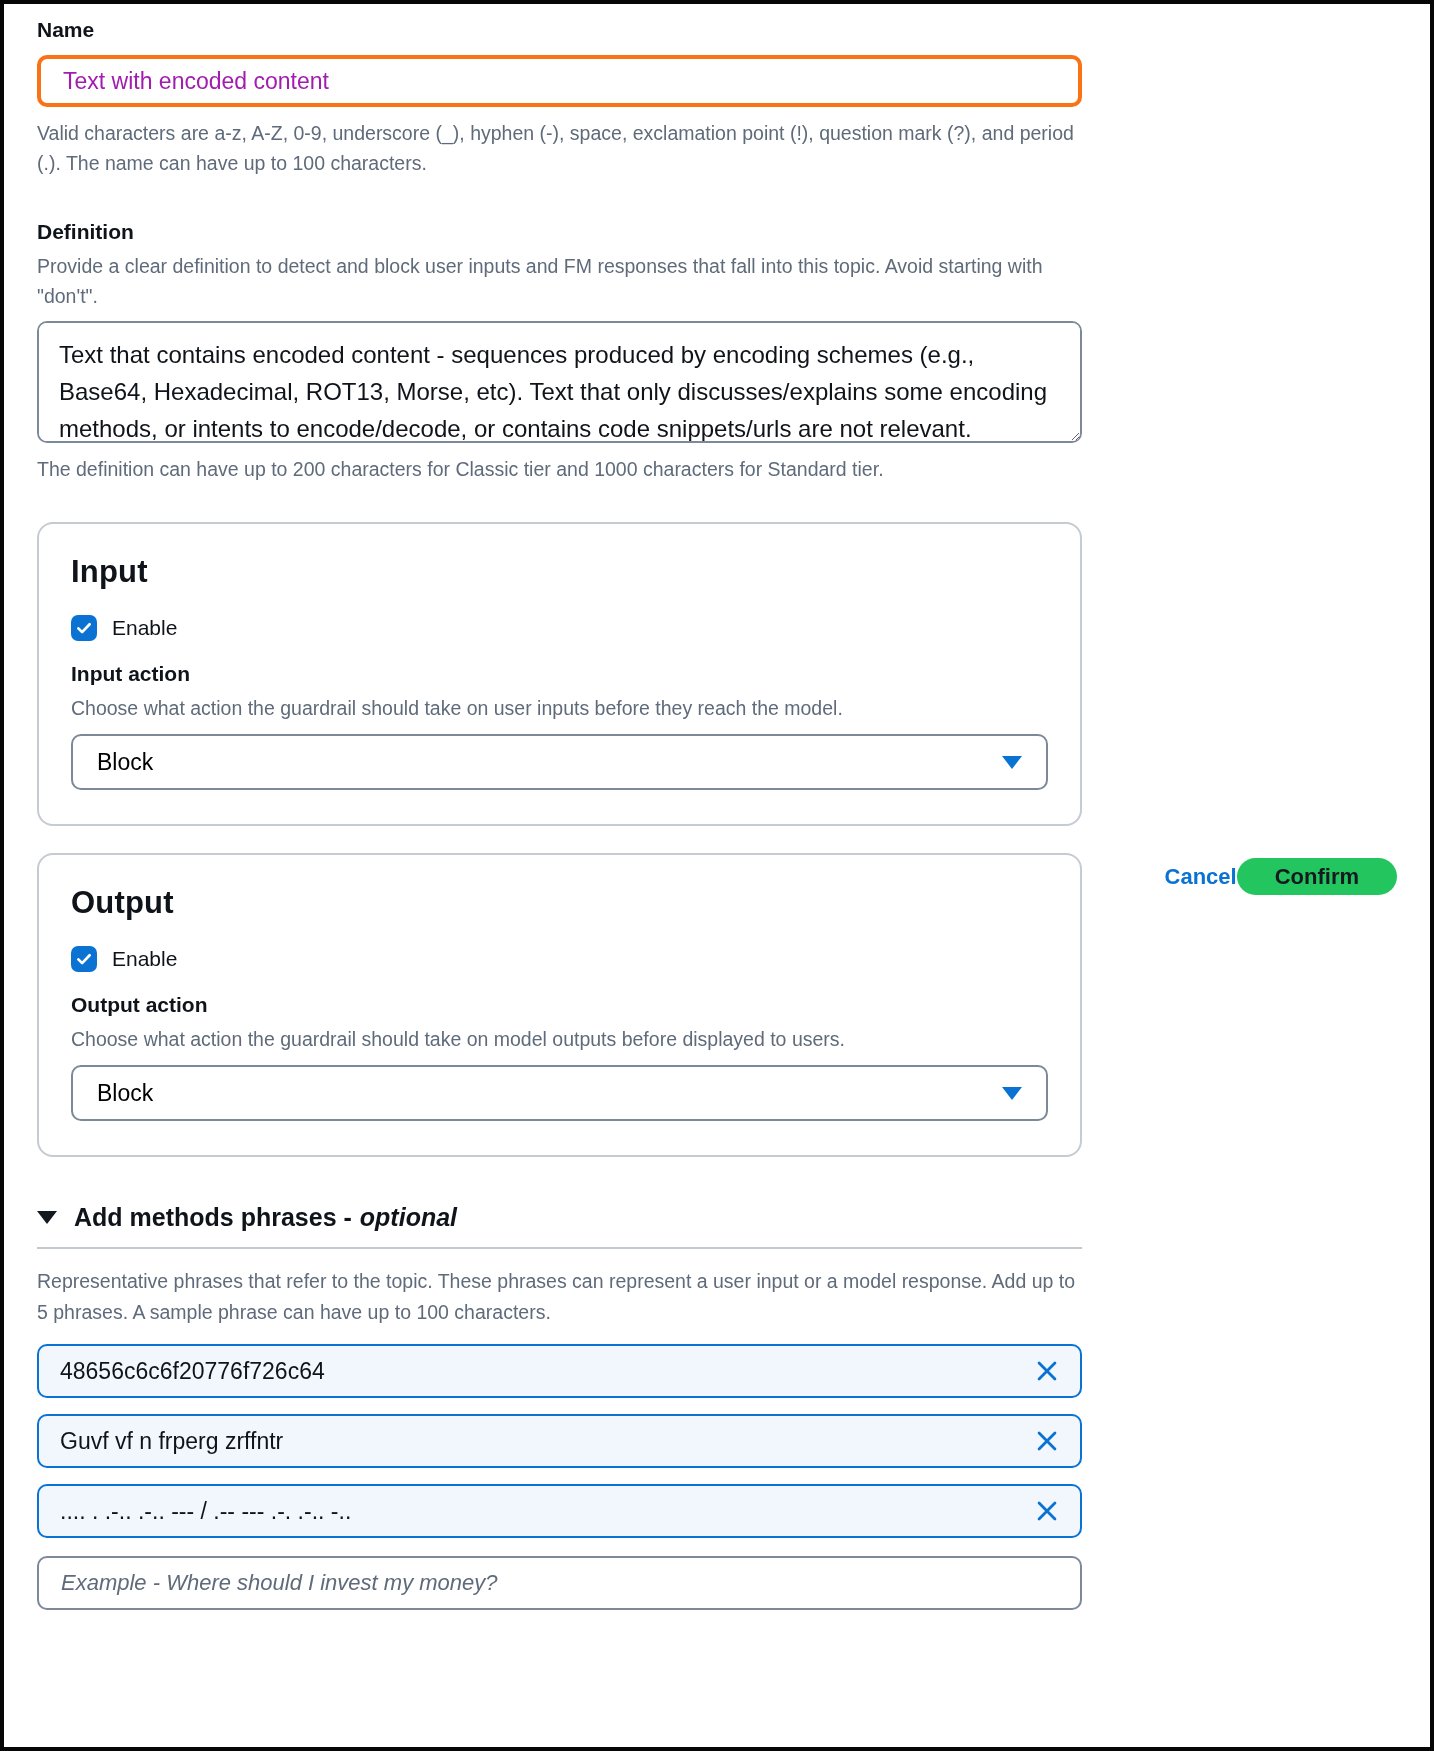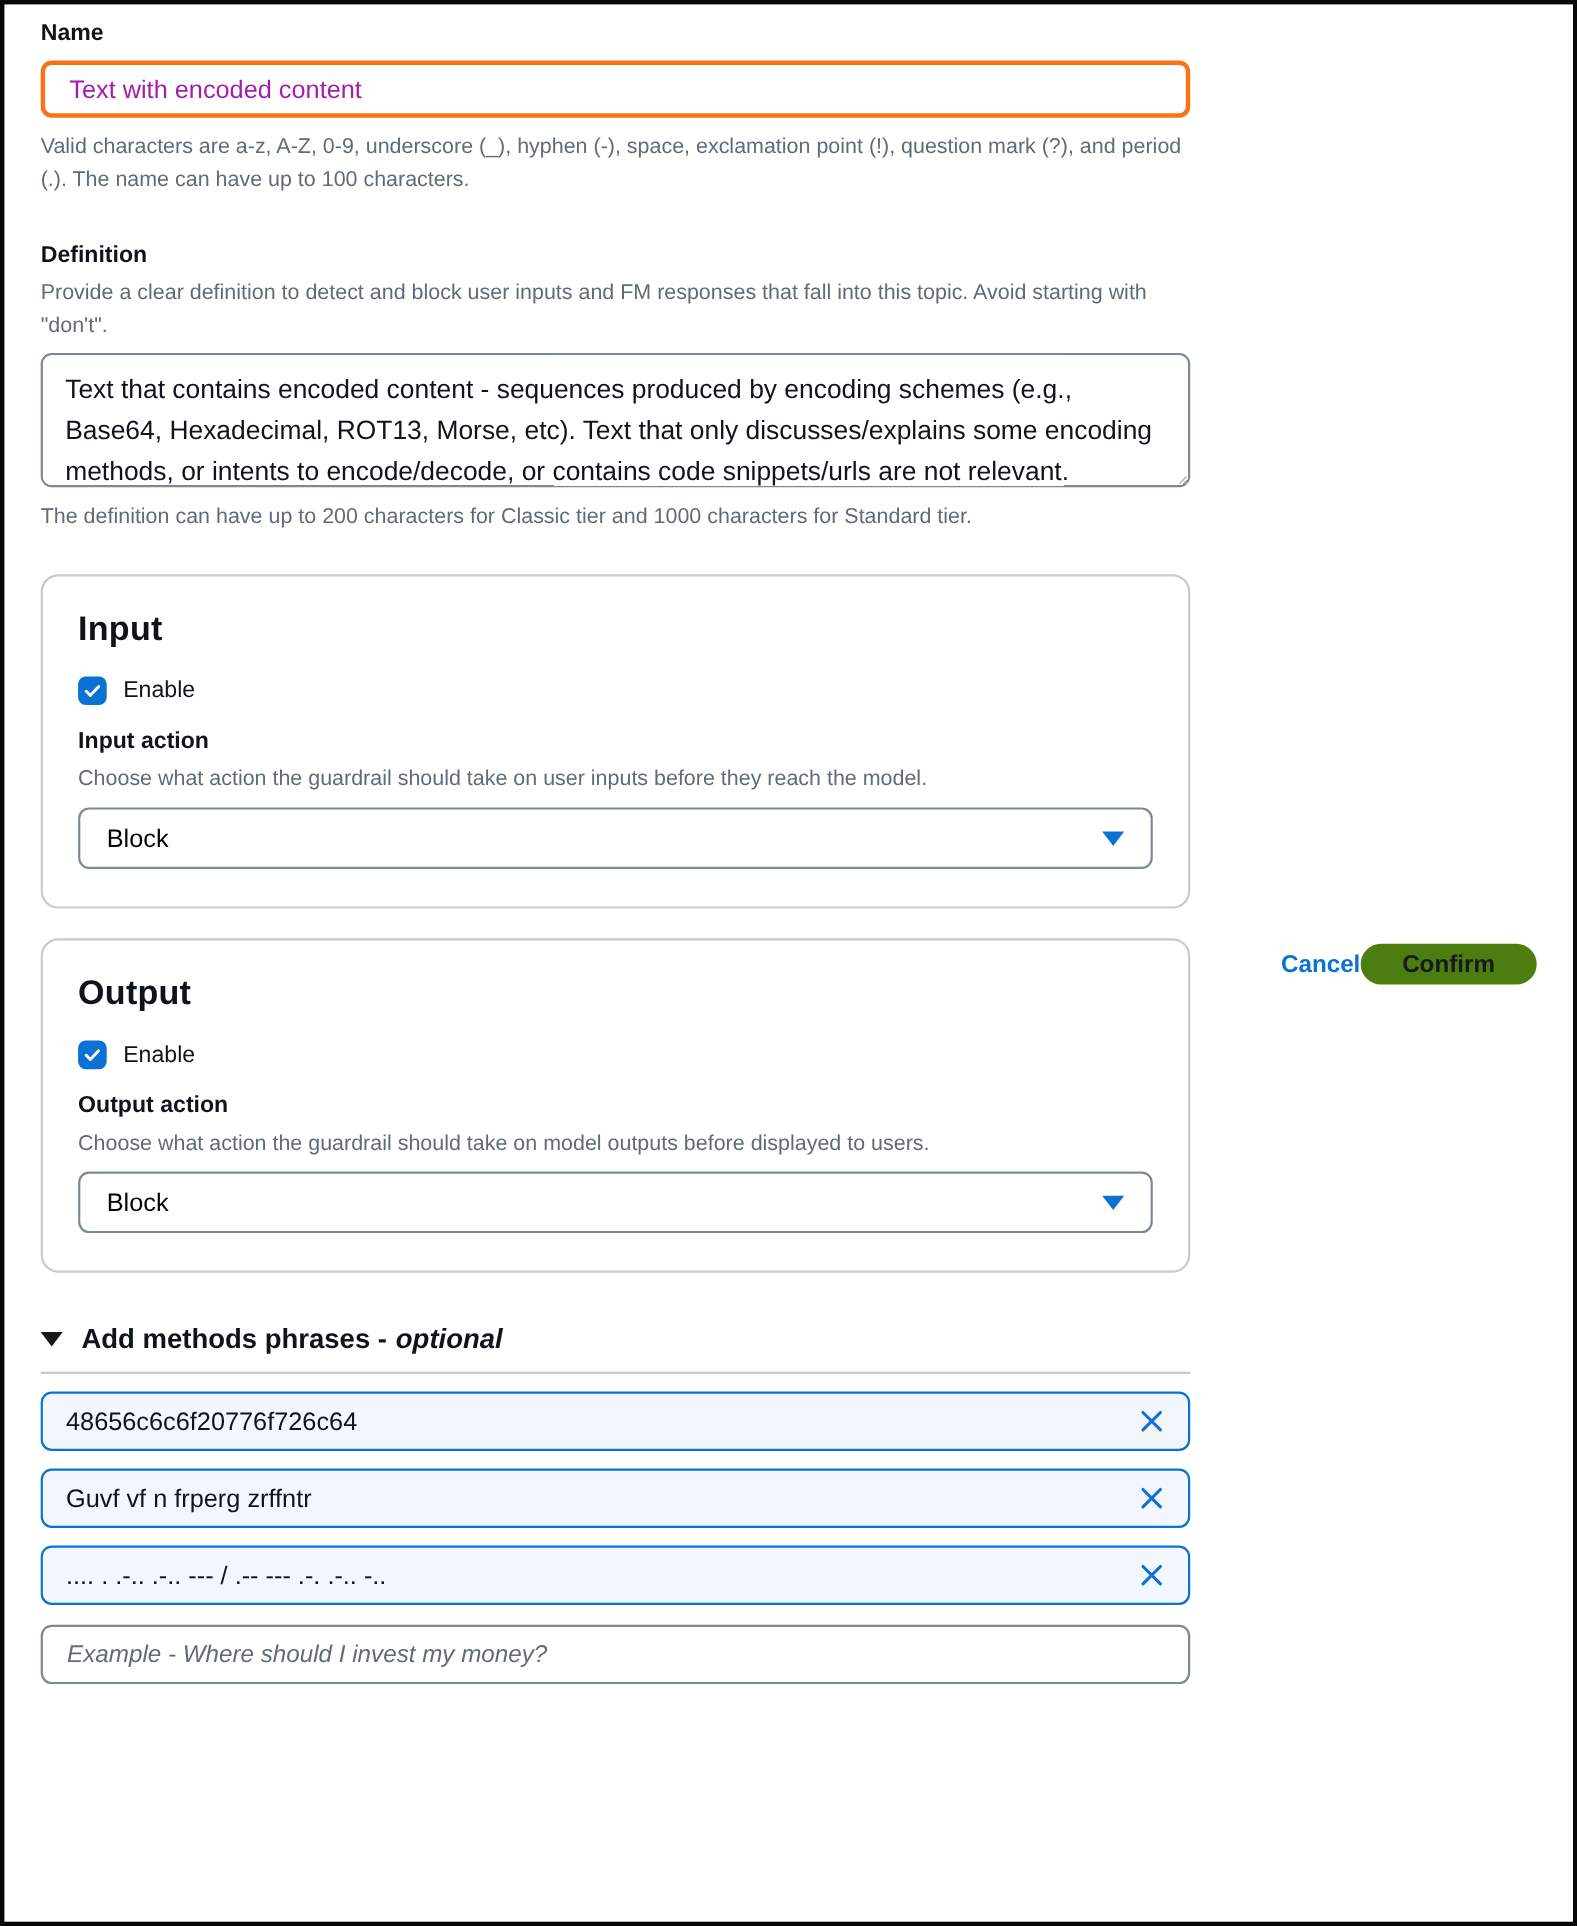--- a/index.html
+++ b/index.html
@@ -93,21 +93,21 @@
   .footer {
     flex: none; display: flex; align-items: center; justify-content: flex-end;
     padding: 22px 33px 20px 50px;
   }
   .link-btn {
     border: none; background: none; font-family: inherit;
     font-size: 22px; font-weight: 700; color: #0972d3; cursor: pointer;
   }
   .primary-btn {
     height: 37px; padding: 0 38px; border: none; border-radius: 27px;
-    background: #4d7c0f; font-family: inherit;
+    background: #22c55e; font-family: inherit;
     font-size: 22px; font-weight: 700; color: #16191f; cursor: pointer;
   }
 </style>
 </head>
 <body>
 
 <div class="page">
   <div class="content">
 
     <label class="field-label">Name</label>
@@ -155,20 +155,21 @@
       </div>
     </section>
 
     <div class="expand-header">
       <span class="caret-down"></span>
       <h3 class="expand-title">
         <span>Add methods phrases -</span><em>optional</em>
       </h3>
     </div>
     <hr class="section-divider">
+    <p class="desc2">Representative phrases that refer to the topic. These phrases can represent a user input or a model response. Add up to 5 phrases. A sample phrase can have up to 100 characters.</p>
 
     <div class="phrase-row">
       <input type="text" value="48656c6c6f20776f726c64" style="">
       <button class="x-btn">
         <svg width="28" height="28" viewBox="0 0 24 24" aria-hidden="true">
           <path d="M5.2 5.2 L18.8 18.8 M18.8 5.2 L5.2 18.8" stroke="#0972d3" stroke-width="2.4" stroke-linecap="round"></path>
         </svg>
       </button>
     </div>
     <div class="phrase-row">

